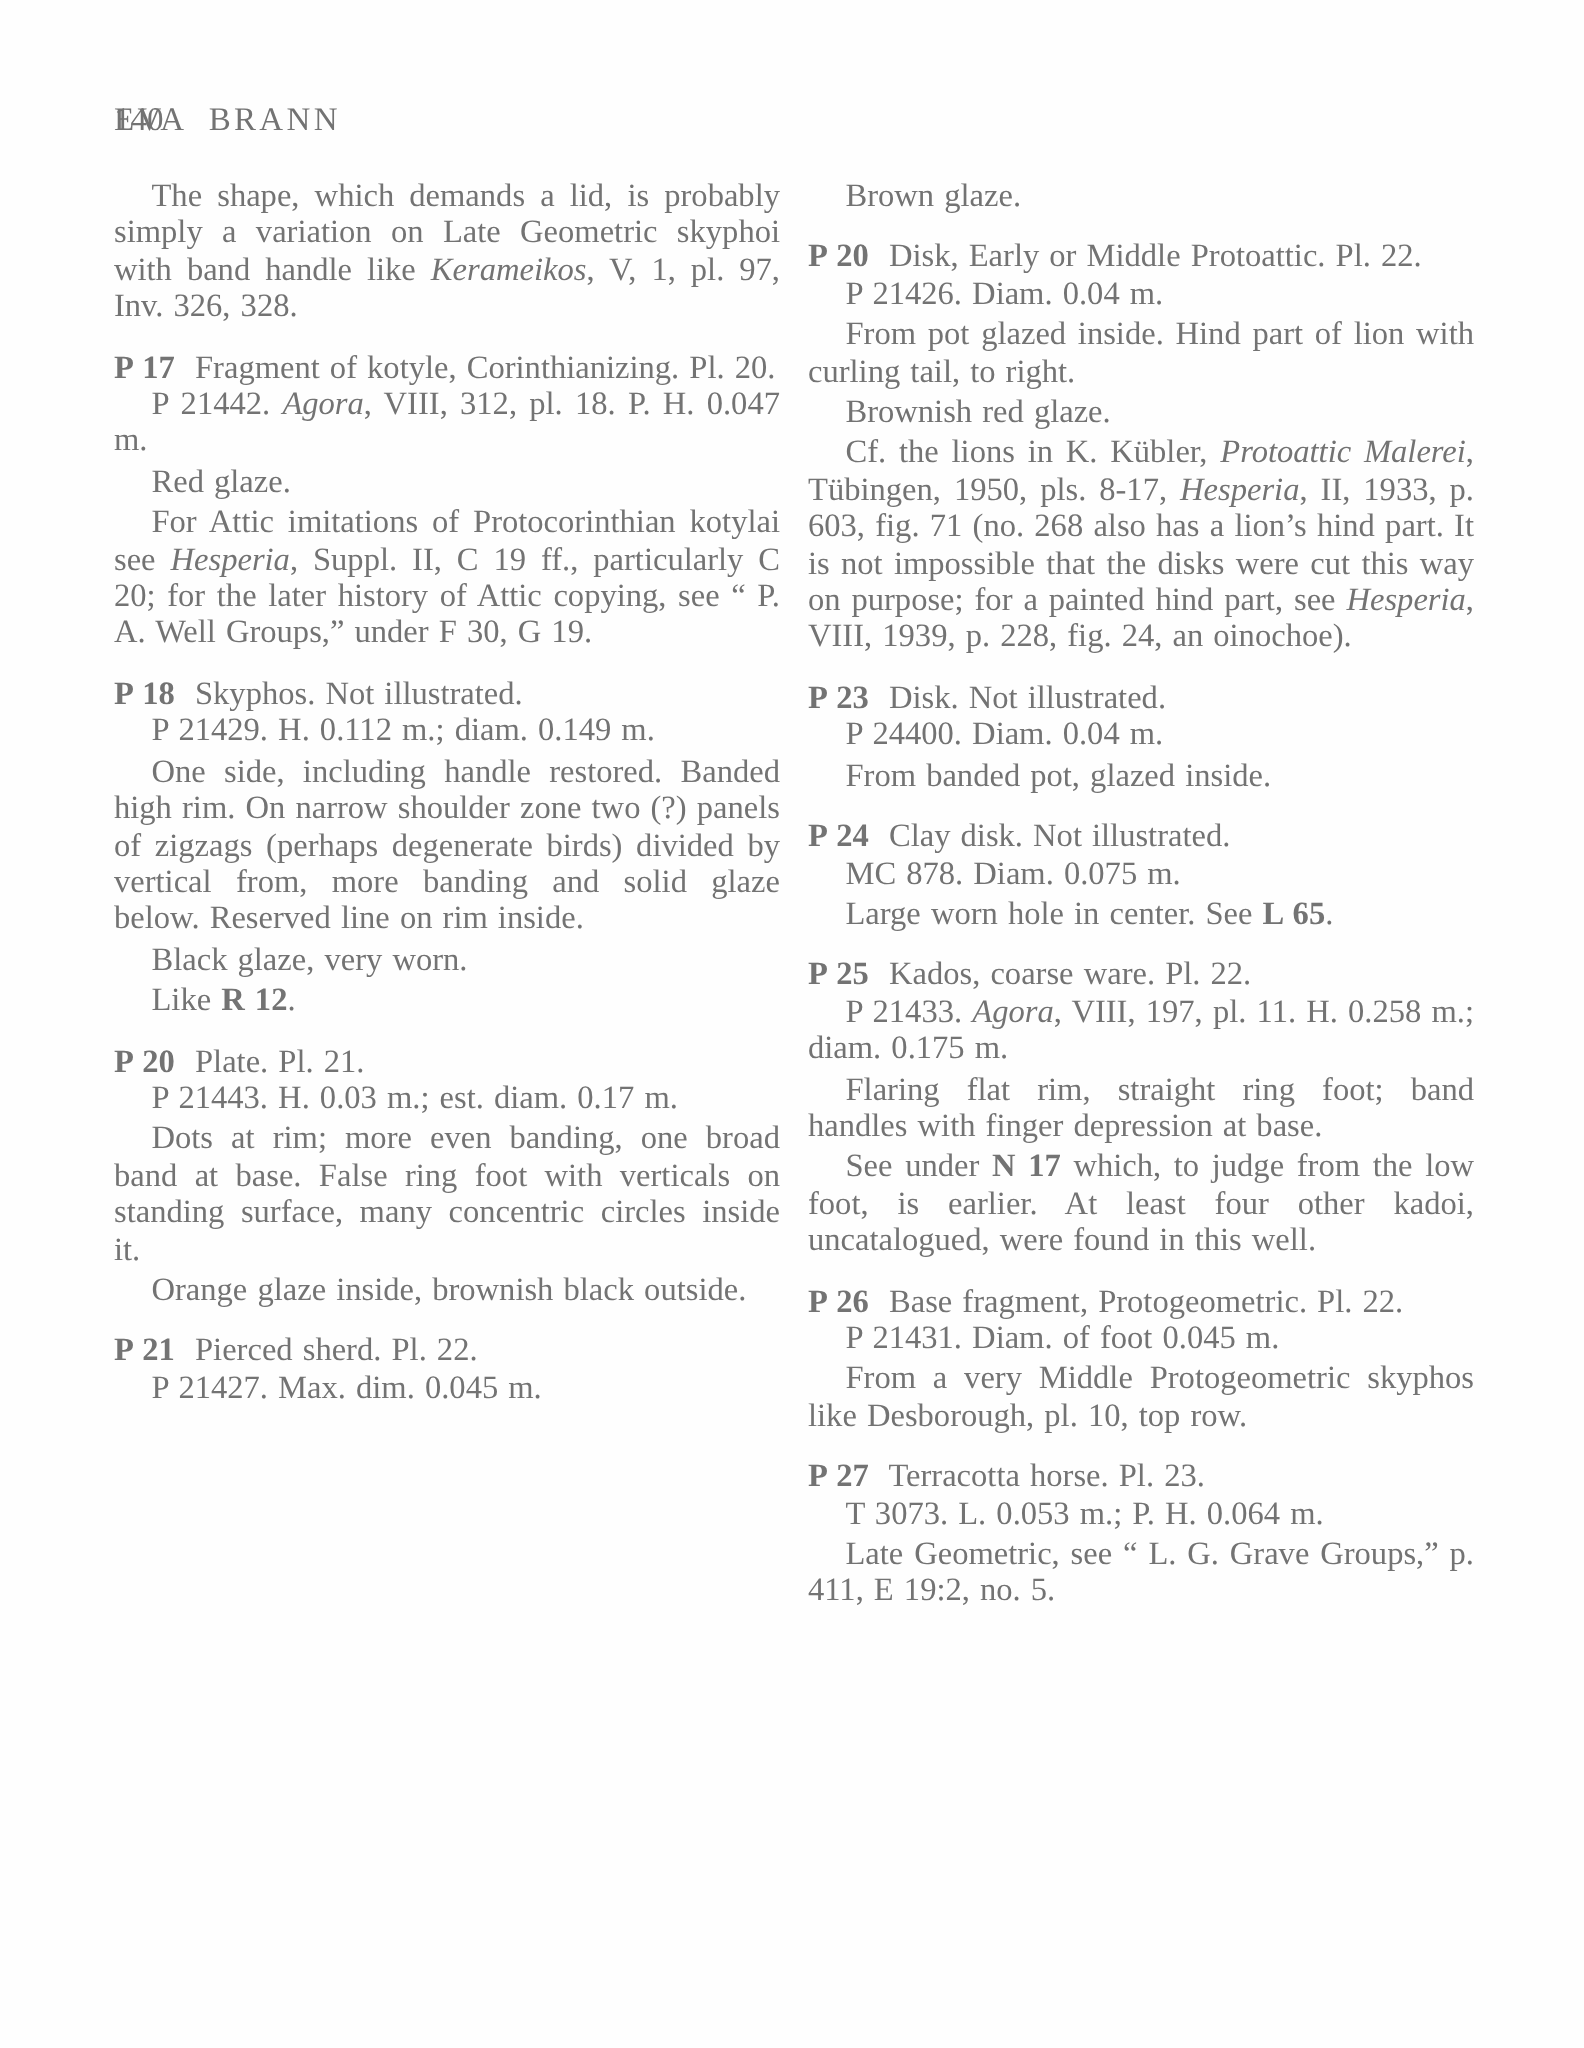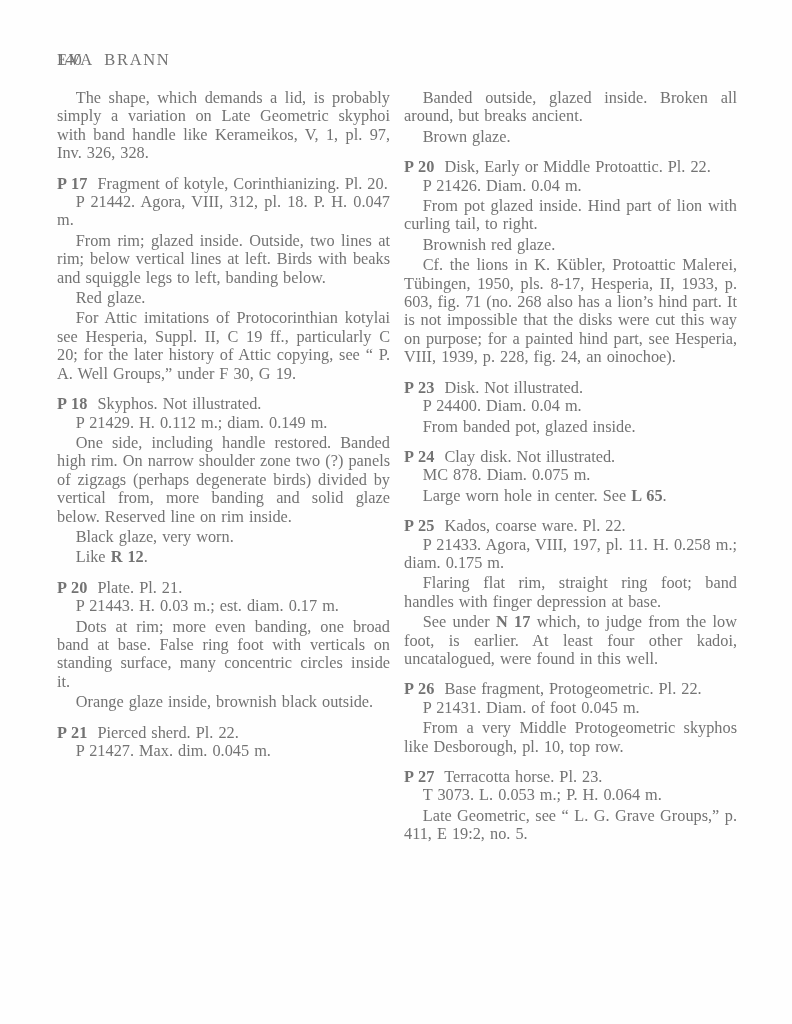--- a/index.html
+++ b/index.html
@@ -58,42 +58,41 @@
     margin-top: 2px;
   }
   .entry {
     margin-top: 12px;
   }
   .heading {
     padding-left: 2.35em;
     text-indent: -2.35em;
     margin-bottom: 4px;
   }
-  .it { }
+  .it { font-style: italic; }
   .bf { font-weight: bold; }
 </style>
 </head>
 <body>
 
 <div class="page">
 
   <div class="running-header">
     <span class="pagenum">140</span>
     <span class="runhead">EVA BRANN</span>
   </div>
 
   <div class="columns">
 
     <div class="col">
       <p class="para">The shape, which demands a lid, is probably simply a variation on Late Geometric skyphoi with band handle like <span class="it">Kerameikos</span>, V, 1, pl. 97, Inv. 326, 328.</p>
 
       <div class="entry">
         <p class="heading"><span class="bf">P 17</span>&nbsp; Fragment of kotyle, Corinthianizing. Pl. 20.</p>
         <p class="para">P 21442. <span class="it">Agora</span>, VIII, 312, pl. 18. P. H. 0.047 m.</p>
-        <p class="para">From rim; glazed inside. Outside, two lines at rim; below vertical lines at left. Birds with beaks and squiggle legs to left, banding below.</p>
         <p class="para">Red glaze.</p>
         <p class="para">For Attic imitations of Protocorinthian kotylai see <span class="it">Hesperia</span>, Suppl. II, C 19 ff., particularly C 20; for the later history of Attic copying, see “ P. A. Well Groups,” under F 30, G 19.</p>
       </div>
 
       <div class="entry">
         <p class="heading"><span class="bf">P 18</span>&nbsp; Skyphos. Not illustrated.</p>
         <p class="para">P 21429. H. 0.112 m.; diam. 0.149 m.</p>
         <p class="para">One side, including handle restored. Banded high rim. On narrow shoulder zone two (?) panels of zigzags (perhaps degenerate birds) divided by vertical from, more banding and solid glaze below. Reserved line on rim inside.</p>
         <p class="para">Black glaze, very worn.</p>
         <p class="para">Like <span class="bf">R 12</span>.</p>
@@ -107,21 +106,20 @@
         <p class="para">Orange glaze inside, brownish black outside.</p>
       </div>
 
       <div class="entry">
         <p class="heading"><span class="bf">P 21</span>&nbsp; Pierced sherd. Pl. 22.</p>
         <p class="para">P 21427. Max. dim. 0.045 m.</p>
       </div>
     </div>
 
     <div class="col">
-      <p class="para">Banded outside, glazed inside. Broken all around, but breaks ancient.</p>
       <p class="para">Brown glaze.</p>
 
       <div class="entry">
         <p class="heading"><span class="bf">P 20</span>&nbsp; Disk, Early or Middle Protoattic. Pl. 22.</p>
         <p class="para">P 21426. Diam. 0.04 m.</p>
         <p class="para">From pot glazed inside. Hind part of lion with curling tail, to right.</p>
         <p class="para">Brownish red glaze.</p>
         <p class="para">Cf. the lions in K. Kübler, <span class="it">Protoattic Malerei</span>, Tübingen, 1950, pls. 8-17, <span class="it">Hesperia</span>, II, 1933, p. 603, fig. 71 (no. 268 also has a lion’s hind part. It is not impossible that the disks were cut this way on purpose; for a painted hind part, see <span class="it">Hesperia</span>, VIII, 1939, p. 228, fig. 24, an oinochoe).</p>
       </div>
 

